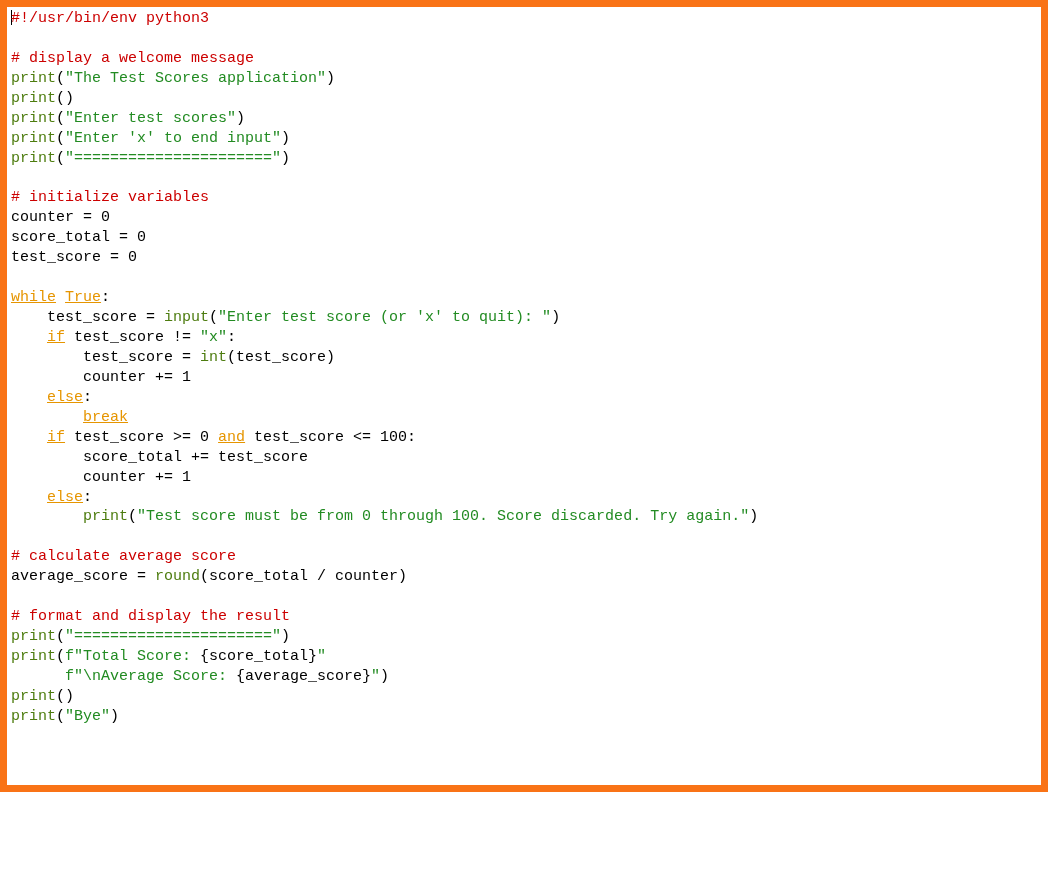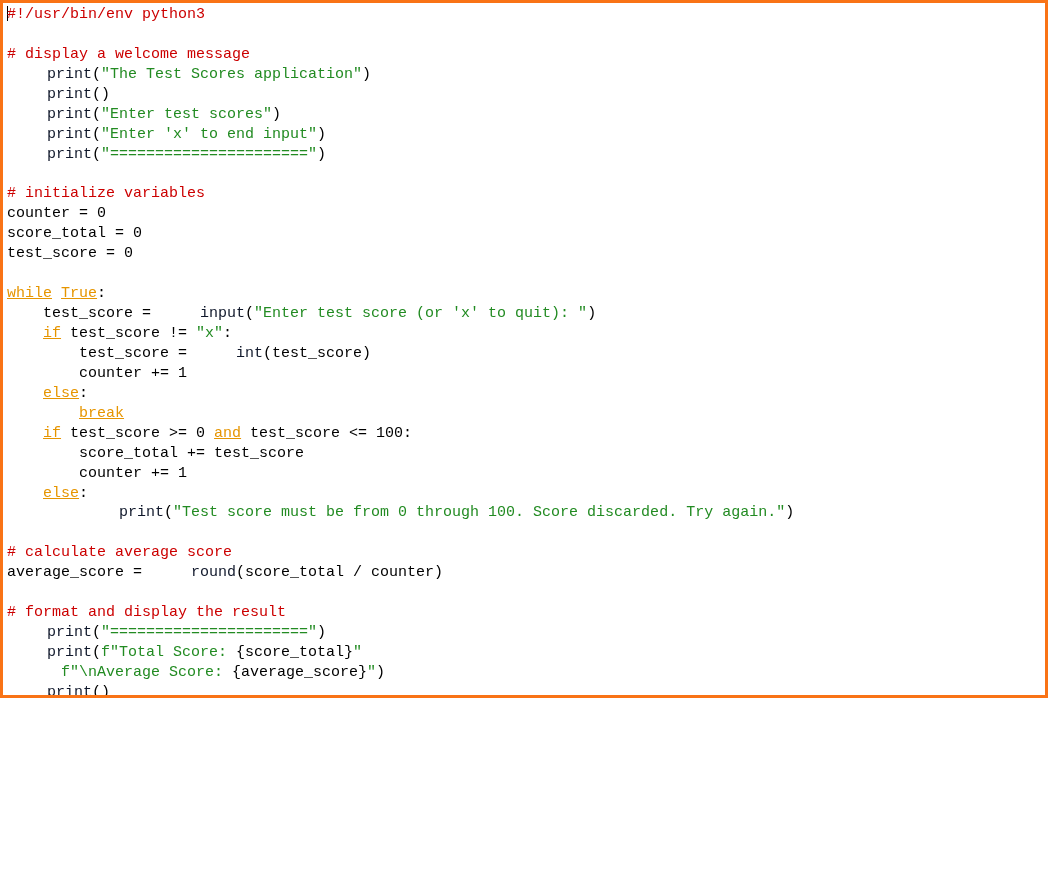--- a/index.html
+++ b/index.html
@@ -4,38 +4,38 @@
 <style>
   body {
     margin: 0;
     padding: 0;
     background: #fff;
     font-family: "Courier New", Courier, monospace;
     font-size: 15px;
     line-height: 1.33;
   }
   .code-container {
-    border: 3px solid #f97316;
+    border: 7px solid #f97316;
     padding: 2px 4px;
     width: 1048px;
-    height: 698px;
+    height: 792px;
     box-sizing: border-box;
     white-space: pre;
     overflow: hidden;
     position: relative;
   }
   .cursor {
     border-left: 1px solid #000;
     display: inline-block;
     height: 1em;
     vertical-align: text-top;
     margin-right: -1px;
   }
   .c-comment { color: #cc0000; }
-  .c-builtin { color: #0f172a; margin-left: 40px; } 
+  .c-builtin { color: #4d7c0f; } 
   .c-string  { color: #228b22; } 
   .c-keyword { color: #e69500; text-decoration: underline; } 
   .c-default { color: #000; }
   .line { display: block; }
 </style>
 </head>
 <body>
 
 <div class="code-container" id="code-root"><span class="line"><span class="cursor"></span><span class="c-comment">#!/usr/bin/env python3</span></span><span class="line">&nbsp;</span><span class="line"><span class="c-comment"># display a welcome message</span></span><span class="line"><span class="c-builtin">print</span><span class="c-default">(</span><span class="c-string">"The Test Scores application"</span><span class="c-default">)</span></span><span class="line"><span class="c-builtin">print</span><span class="c-default">()</span></span><span class="line"><span class="c-builtin">print</span><span class="c-default">(</span><span class="c-string">"Enter test scores"</span><span class="c-default">)</span></span><span class="line"><span class="c-builtin">print</span><span class="c-default">(</span><span class="c-string">"Enter 'x' to end input"</span><span class="c-default">)</span></span><span class="line"><span class="c-builtin">print</span><span class="c-default">(</span><span class="c-string">"======================"</span><span class="c-default">)</span></span><span class="line">&nbsp;</span><span class="line"><span class="c-comment"># initialize variables</span></span><span class="line"><span class="c-default">counter = 0</span></span><span class="line"><span class="c-default">score_total = 0</span></span><span class="line"><span class="c-default">test_score = 0</span></span><span class="line">&nbsp;</span><span class="line"><span class="c-keyword">while</span><span class="c-default"> </span><span class="c-keyword">True</span><span class="c-default">:</span></span><span class="line"><span class="c-default">    test_score = </span><span class="c-builtin">input</span><span class="c-default">(</span><span class="c-string">"Enter test score (or 'x' to quit): "</span><span class="c-default">)</span></span><span class="line"><span class="c-default">    </span><span class="c-keyword">if</span><span class="c-default"> test_score != </span><span class="c-string">"x"</span><span class="c-default">:</span></span><span class="line"><span class="c-default">        test_score = </span><span class="c-builtin">int</span><span class="c-default">(test_score)</span></span><span class="line"><span class="c-default">        counter += 1</span></span><span class="line"><span class="c-default">    </span><span class="c-keyword">else</span><span class="c-default">:</span></span><span class="line"><span class="c-default">        </span><span class="c-keyword">break</span></span><span class="line"><span class="c-default">    </span><span class="c-keyword">if</span><span class="c-default"> test_score &gt;= 0 </span><span class="c-keyword">and</span><span class="c-default"> test_score &lt;= 100:</span></span><span class="line"><span class="c-default">        score_total += test_score</span></span><span class="line"><span class="c-default">        counter += 1</span></span><span class="line"><span class="c-default">    </span><span class="c-keyword">else</span><span class="c-default">:</span></span><span class="line"><span class="c-default">        </span><span class="c-builtin">print</span><span class="c-default">(</span><span class="c-string">"Test score must be from 0 through 100. Score discarded. Try again."</span><span class="c-default">)</span></span><span class="line">&nbsp;</span><span class="line"><span class="c-comment"># calculate average score</span></span><span class="line"><span class="c-default">average_score = </span><span class="c-builtin">round</span><span class="c-default">(score_total / counter)</span></span><span class="line">&nbsp;</span><span class="line"><span class="c-comment"># format and display the result</span></span><span class="line"><span class="c-builtin">print</span><span class="c-default">(</span><span class="c-string">"======================"</span><span class="c-default">)</span></span><span class="line"><span class="c-builtin">print</span><span class="c-default">(</span><span class="c-string">f"Total Score: </span><span class="c-default">{score_total}</span><span class="c-string">"</span></span><span class="line"><span class="c-default">      </span><span class="c-string">f"\nAverage Score: </span><span class="c-default">{average_score}</span><span class="c-string">"</span><span class="c-default">)</span></span><span class="line"><span class="c-builtin">print</span><span class="c-default">()</span></span><span class="line"><span class="c-builtin">print</span><span class="c-default">(</span><span class="c-string">"Bye"</span><span class="c-default">)</span></span></div>
 

